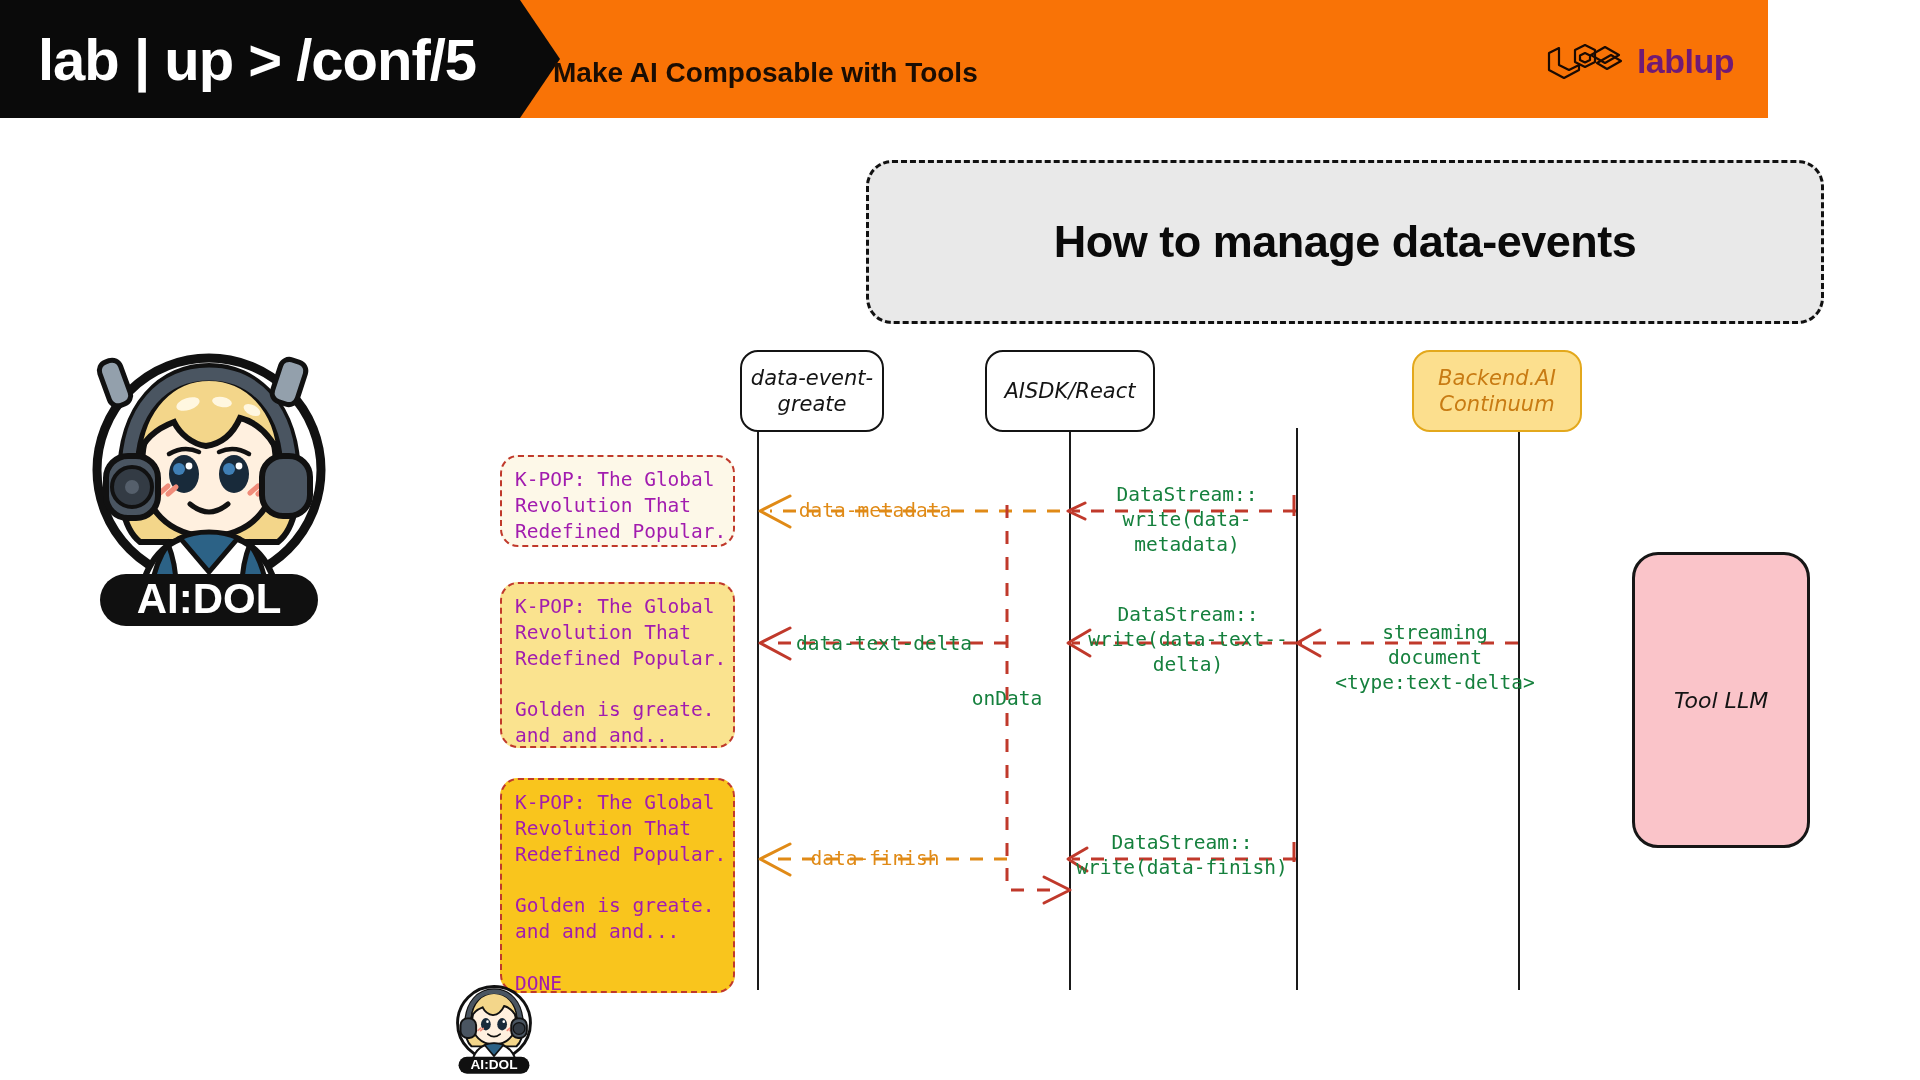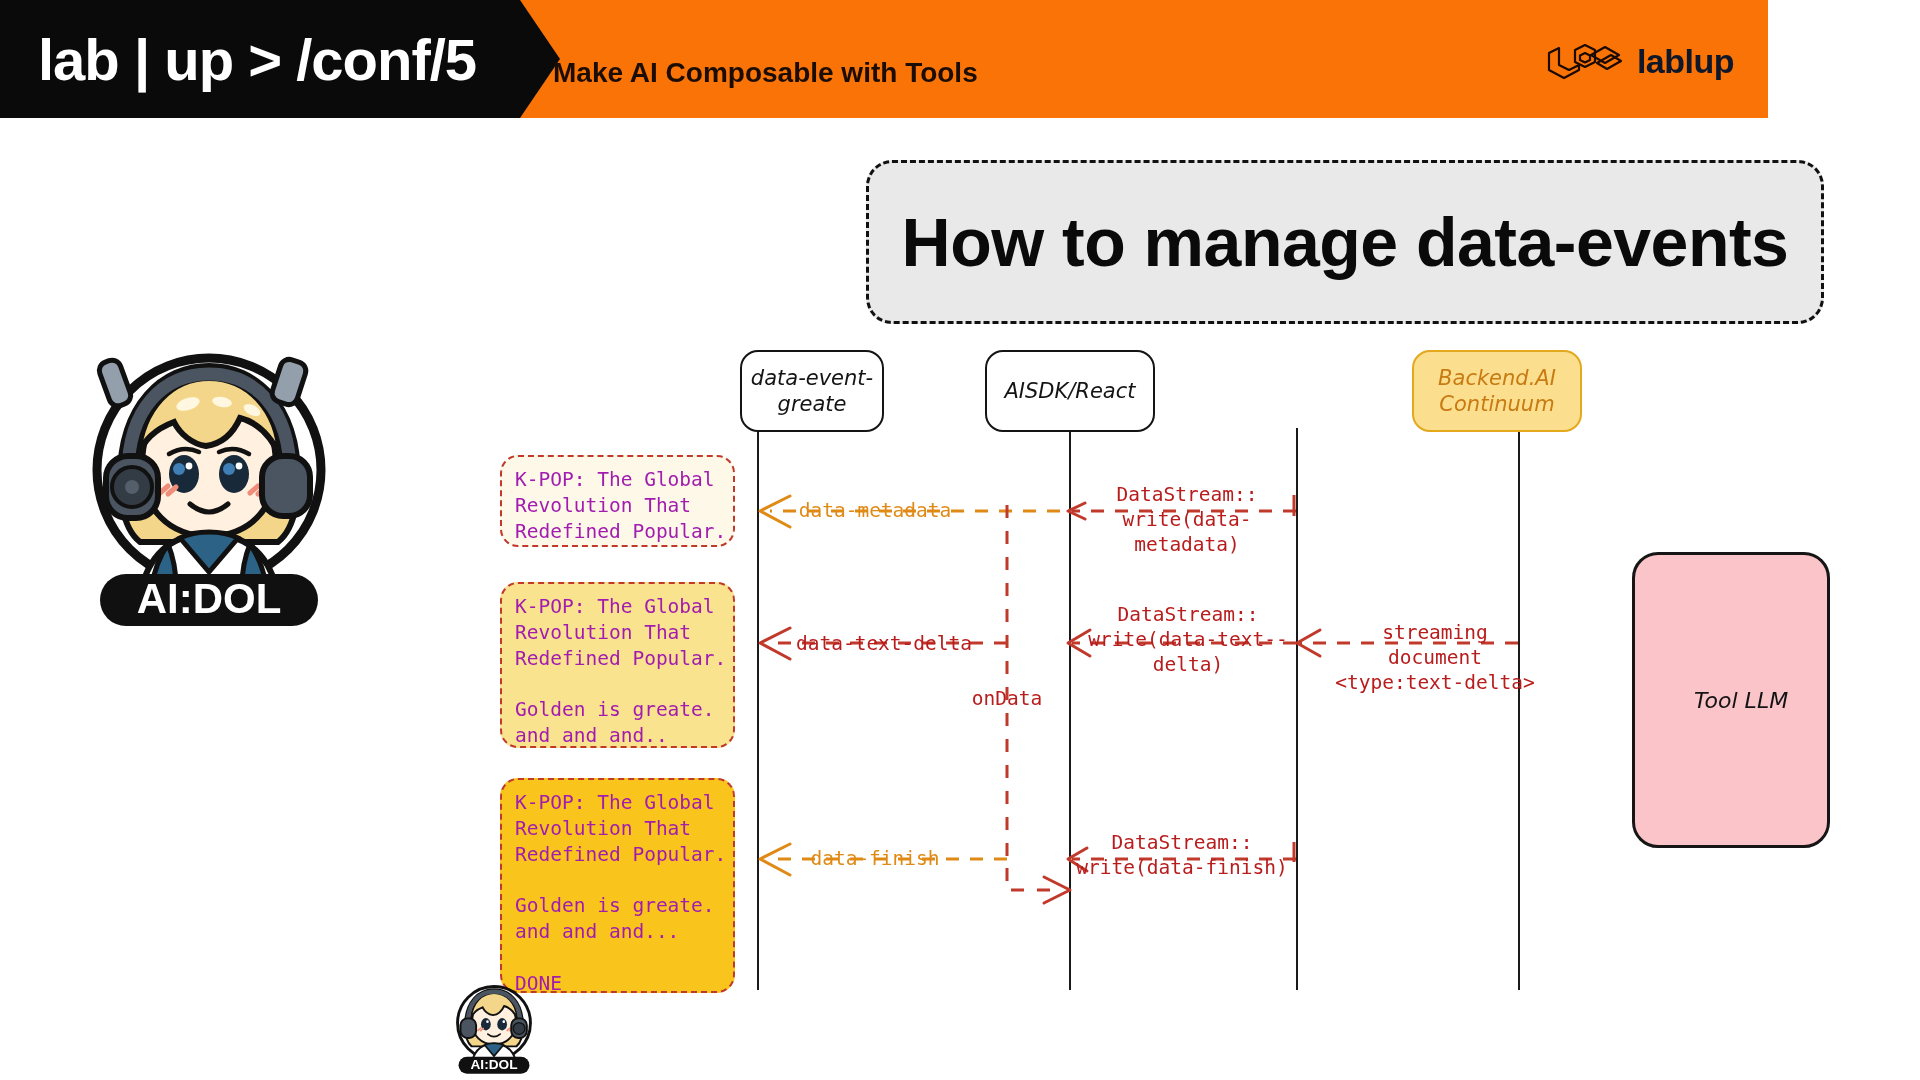--- a/index.html
+++ b/index.html
@@ -34,34 +34,34 @@
     color:#1b0d03;
     font-size:28px;font-weight:600;
     white-space:nowrap;
   }
   #brand{
     position:absolute;right:34px;top:42px;
     display:flex;align-items:center;gap:12px;
   }
   #brand-mark{width:80px;height:38px;display:block;}
   #brand-name{
-    color:#0f172a;font-size:34px;font-weight:700;letter-spacing:-0.5px;
+    color:#701a75;font-size:34px;font-weight:700;letter-spacing:-0.5px;
     white-space:nowrap;
   }
 
   
   #slide-title-box{
     position:absolute;left:866px;top:160px;width:952px;height:158px;
     background:#e9e9e9;
     border:3px dashed #111;
     border-radius:26px;
     display:flex;align-items:center;justify-content:center;
   }
   #slide-title{
-    font-size:68px;font-weight:700;color:#0a0a0a;
+    font-size:45px;font-weight:700;color:#0a0a0a;
     letter-spacing:-0.5px;white-space:nowrap;
   }
 
   
   #aidol-big{position:absolute;left:80px;top:338px;width:258px;height:292px;}
   #aidol-small{position:absolute;left:448px;top:980px;width:92px;height:95px;}
 
   
   #diagram{position:absolute;left:0;top:0;width:1920px;height:1080px;}
 
@@ -106,34 +106,34 @@
   .note.n1{background:#FDF8E8;}
   .note.n2{background:#FAE38F;}
   .note.n3{background:#F9C51D;}
 
   
   .msg-label{
     position:absolute;
     font-family:"DejaVu Sans Mono", monospace;
     font-size:19.5px;line-height:25px;
     text-align:center;
-    color:#b91c1c;
+    color:#15803d;
     white-space:pre-line;
   }
   .msg-label.gold{color:#E08A16;}
 
   
   #toolllm{
     position:absolute;left:1632px;top:552px;width:172px;height:290px;
     background:#FAC4C9;
     border:3px solid #161616;
     border-radius:26px;
     display:flex;align-items:center;justify-content:center;
     font-family:"DejaVu Sans", sans-serif;
-    font-style:italic;font-size:22px;color:#141414;padding-left:20px;
+    font-style:italic;font-size:22px;color:#141414;
   }
 </style>
 </head>
 <body>
 
 <div id="header">
   <div id="header-black"></div>
   <div id="conf-logo">lab | up &gt; /conf/5</div>
   <div id="header-tagline">Make AI Composable with Tools</div>
   <div id="brand">

